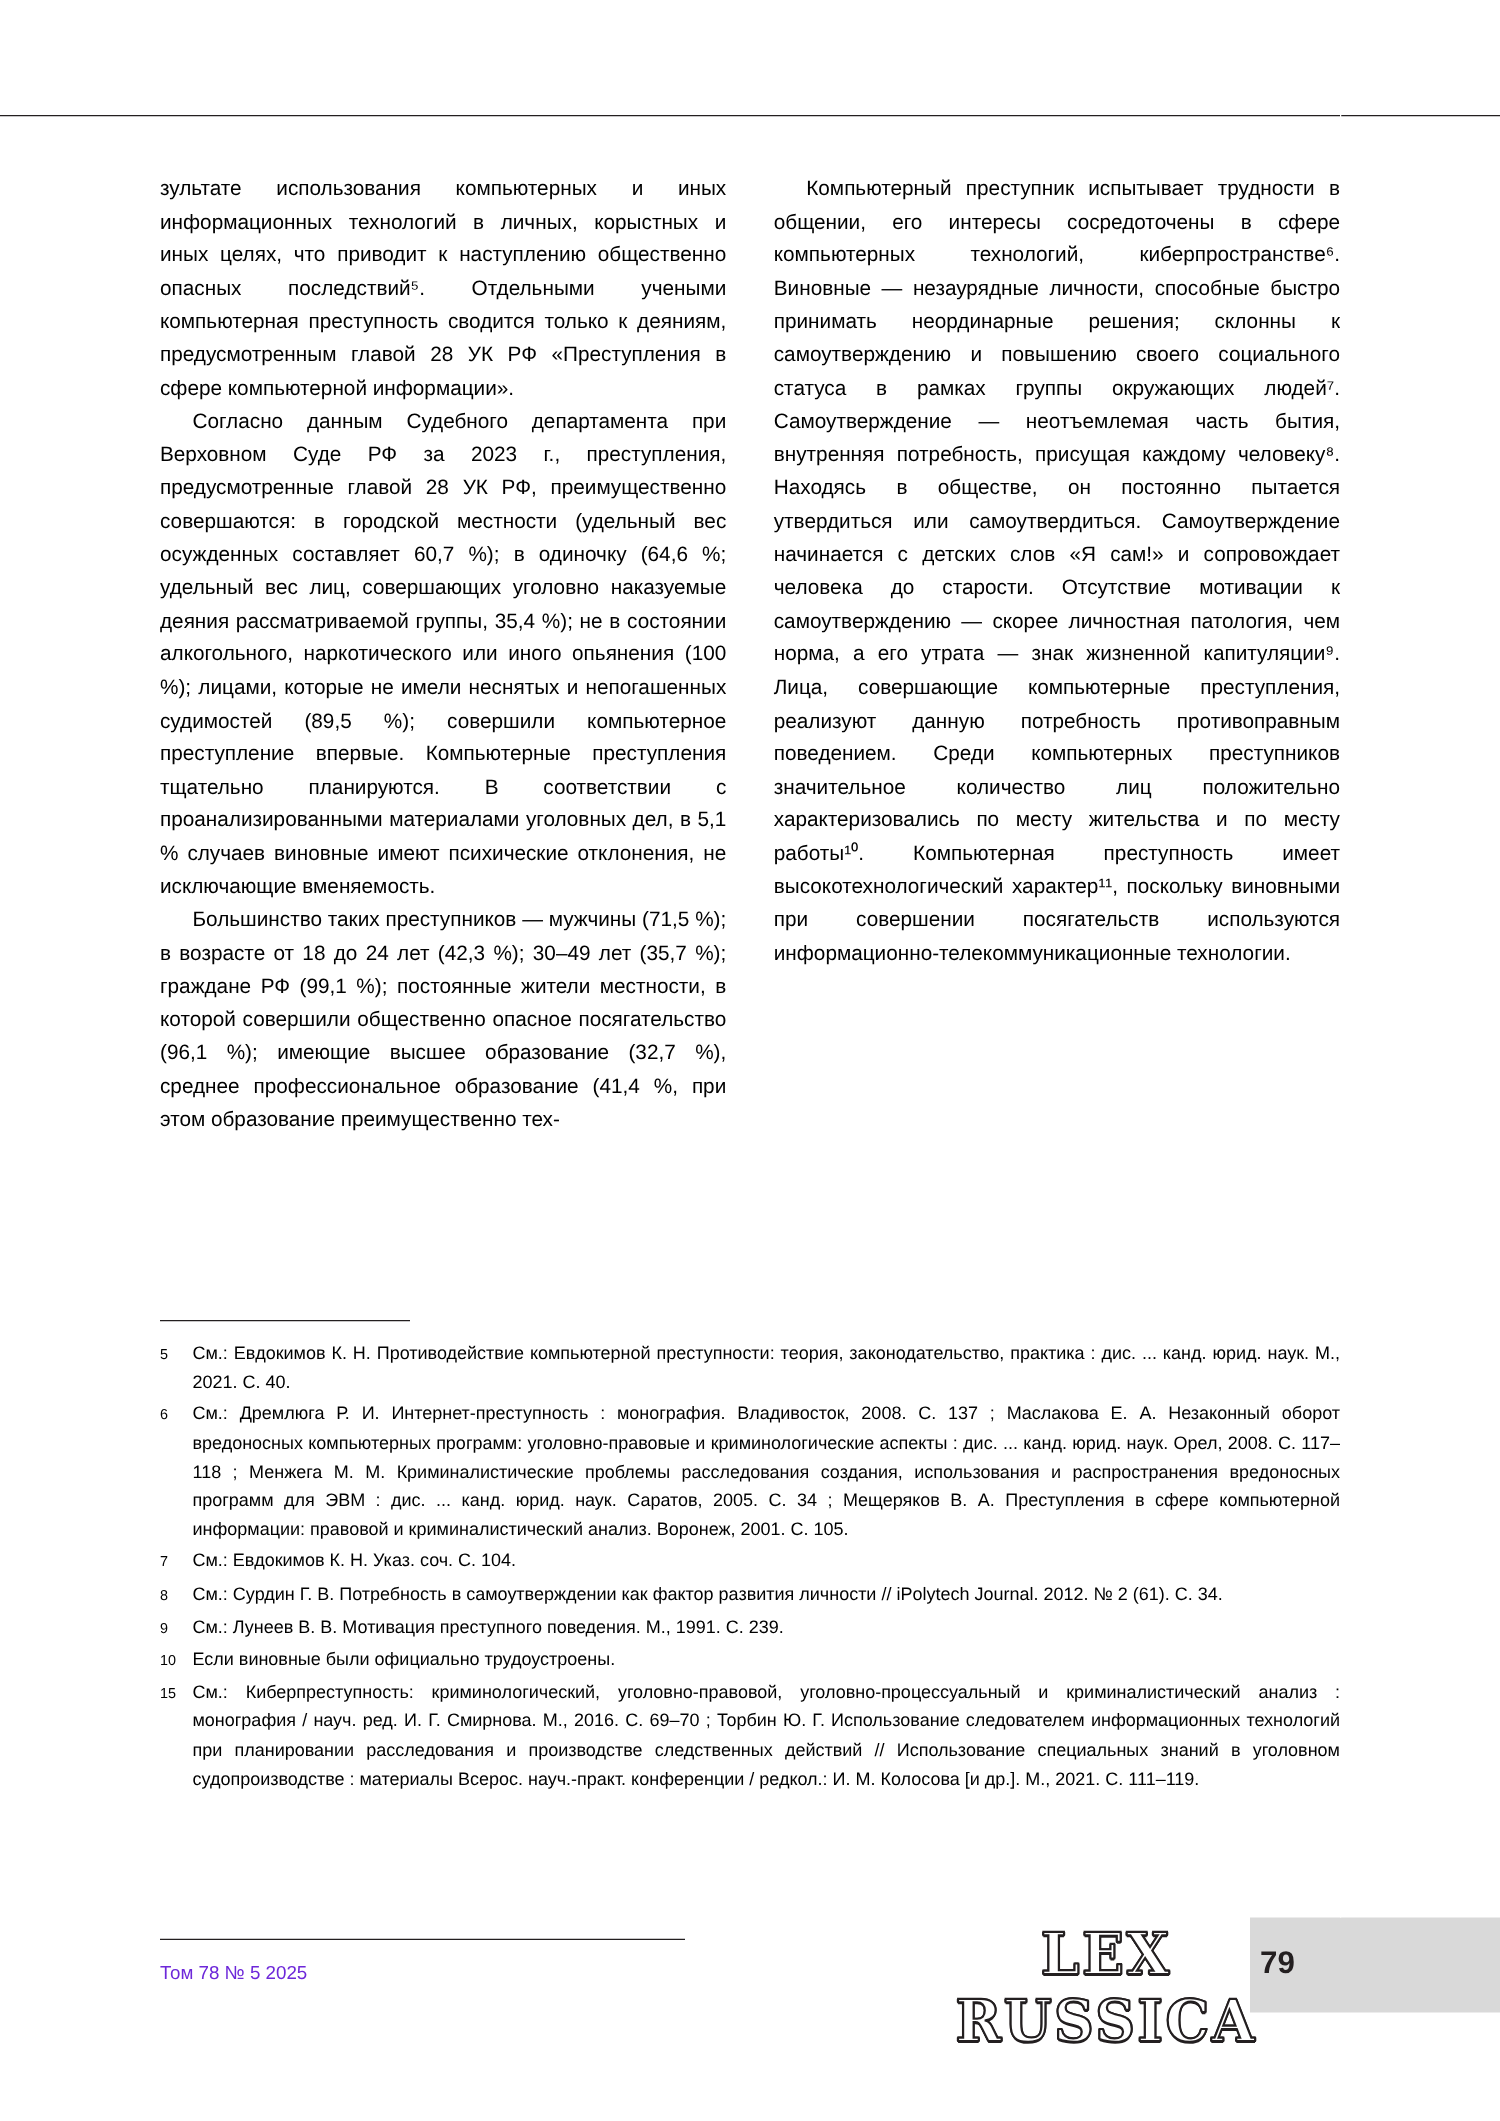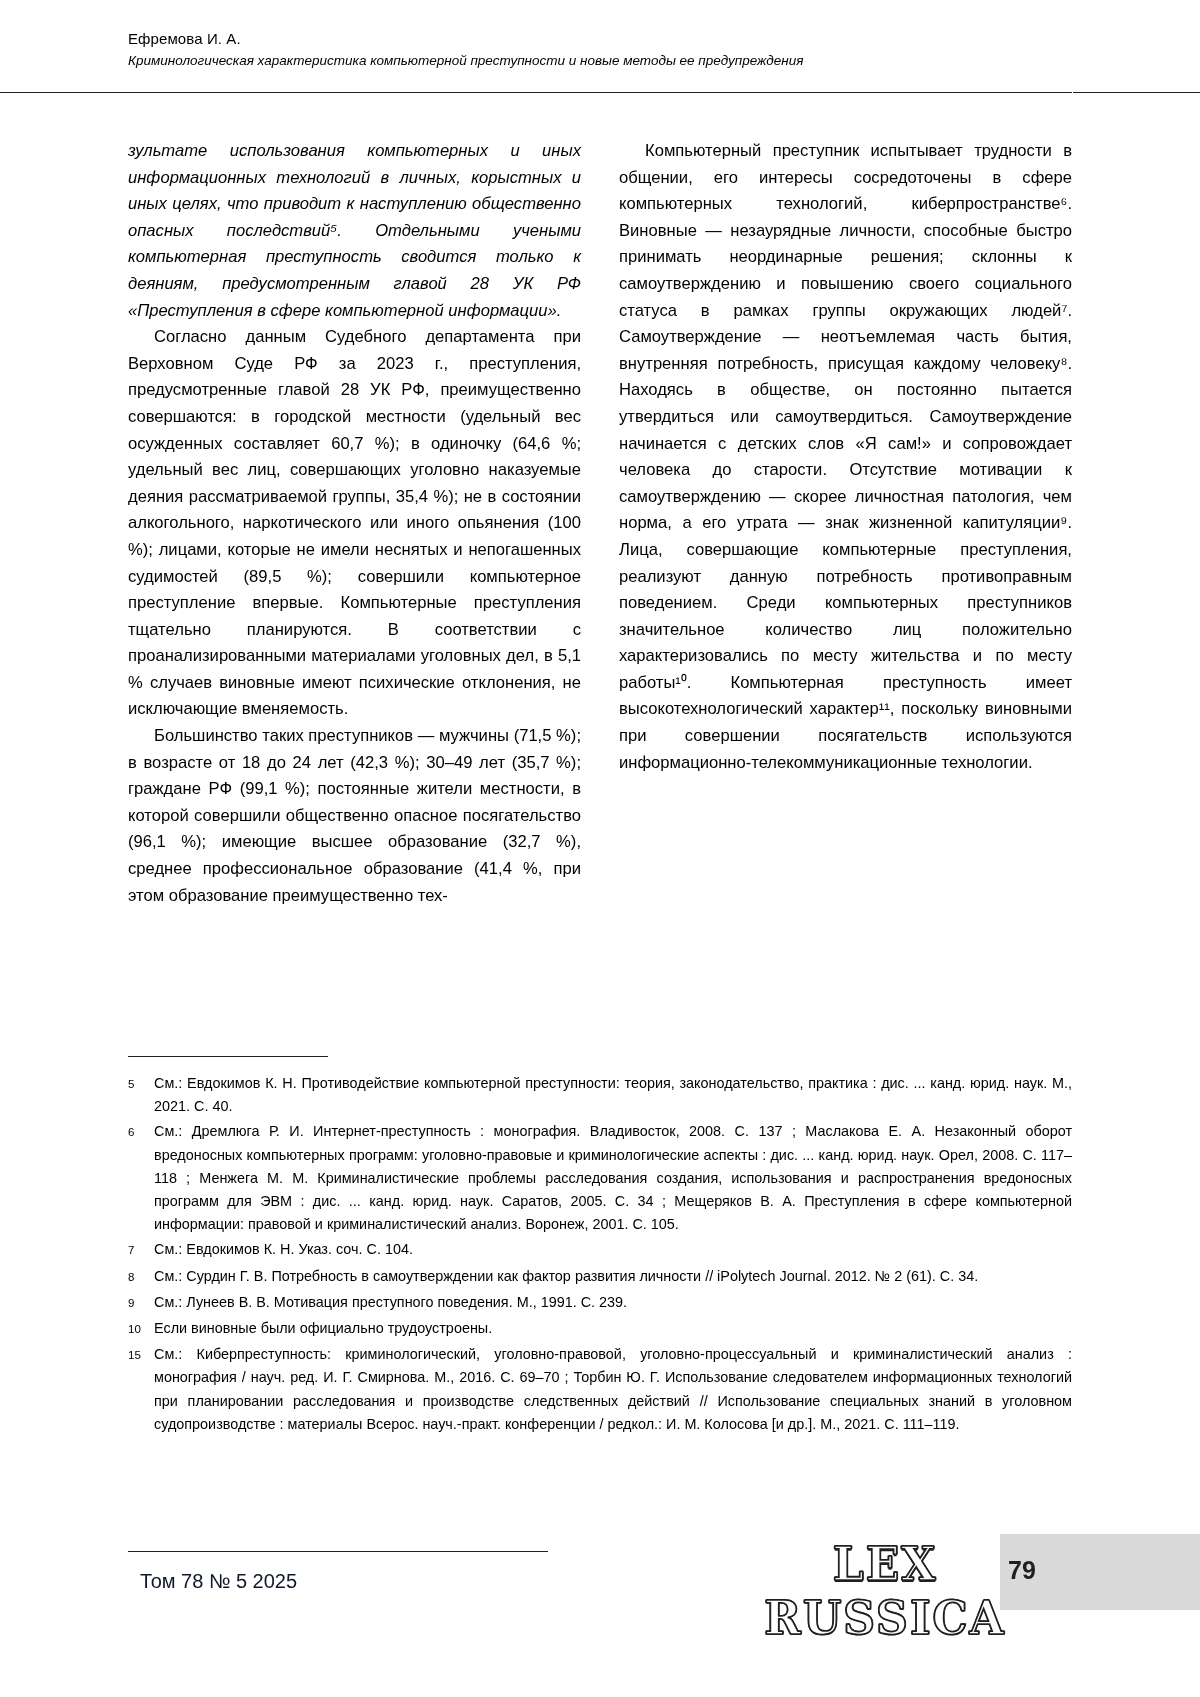--- a/index.html
+++ b/index.html
@@ -61,21 +61,21 @@
   }
   .col {
     width: 453px;
     font-size: 16.6px;
     line-height: 26.6px;
     text-align: justify;
     text-justify: inter-word;
     hyphens: manual;
   }
   .col p { margin: 0; text-indent: 26px; }
-  .col p.noindent { text-indent: 0; font-style: italic; }
+  .col p.noindent { text-indent: 0; }
 
   
   .fn-rule {
     position: absolute;
     left: 128px;
     top: 1056px;
     width: 200px;
     height: 1px;
     background: #231f20;
   }
@@ -105,24 +105,24 @@
   .footer-rule {
     position: absolute;
     left: 128px;
     top: 1551px;
     width: 420px;
     height: 1px;
     background: #231f20;
   }
   .footer-vol {
     position: absolute;
-    left: 140px;
+    left: 128px;
     top: 1570px;
-    font-size: 20px;
-    color: #0f172a;
+    font-size: 15px;
+    color: #6d28d9;
   }
   .logo {
     position: absolute;
     left: 760px;
     top: 1540px;
     width: 250px;
     text-align: center;
     font-family: "DejaVu Serif", serif;
     font-size: 44px;
     font-weight: 700;
@@ -160,24 +160,20 @@
     width: 1px;
     height: 1442px;
     background: #ffffff;
   }
 </style>
 </head>
 <body>
 
 <div class="page">
 
-  <div class="header">
-    <div class="header-author">Ефремова И. А.</div>
-    <div class="header-title">Криминологическая характеристика компьютерной преступности и новые методы ее предупреждения</div>
-  </div>
   <div class="header-rule"></div>
 
   <div class="body-area">
     <div class="col">
       <p class="noindent">зультате использования компьютерных и иных информационных технологий в личных, корыстных и иных целях, что приводит к наступлению общественно опасных последствий⁵. Отдельными учеными компьютерная преступность сводится только к деяниям, предусмотренным главой 28 УК РФ «Преступления в сфере компьютерной информации».</p>
       <p>Согласно данным Судебного департамента при Верховном Суде РФ за 2023 г., преступления, предусмотренные главой 28 УК РФ, преимущественно совершаются: в городской местности (удельный вес осужденных составляет 60,7 %); в одиночку (64,6 %; удельный вес лиц, совершающих уголовно наказуемые деяния рассматриваемой группы, 35,4 %); не в состоянии алкогольного, наркотического или иного опьянения (100 %); лицами, которые не имели неснятых и непогашенных судимостей (89,5 %); совершили компьютерное преступление впервые. Компьютерные преступления тщательно планируются. В соответствии с проанализированными материалами уголовных дел, в 5,1 % случаев виновные имеют психические отклонения, не исключающие вменяемость.</p>
       <p>Большинство таких преступников — мужчины (71,5 %); в возрасте от 18 до 24 лет (42,3 %); 30–49 лет (35,7 %); граждане РФ (99,1 %); постоянные жители местности, в которой совершили общественно опасное посягательство (96,1 %); имеющие высшее образование (32,7 %), среднее профессиональное образование (41,4 %, при этом образование преимущественно тех-</p>
     </div>
     <div class="col">
       <p>Компьютерный преступник испытывает трудности в общении, его интересы сосредоточены в сфере компьютерных технологий, киберпространстве⁶. Виновные — незаурядные личности, способные быстро принимать неординарные решения; склонны к самоутверждению и повышению своего социального статуса в рамках группы окружающих людей⁷. Самоутверждение — неотъемлемая часть бытия, внутренняя потребность, присущая каждому человеку⁸. Находясь в обществе, он постоянно пытается утвердиться или самоутвердиться. Самоутверждение начинается с детских слов «Я сам!» и сопровождает человека до старости. Отсутствие мотивации к самоутверждению — скорее личностная патология, чем норма, а его утрата — знак жизненной капитуляции⁹. Лица, совершающие компьютерные преступления, реализуют данную потребность противоправным поведением. Среди компьютерных преступников значительное количество лиц положительно характеризовались по месту жительства и по месту работы¹⁰. Компьютерная преступность имеет высокотехнологический характер¹¹, поскольку виновными при совершении посягательств используются информационно-телекоммуникационные технологии.</p>

